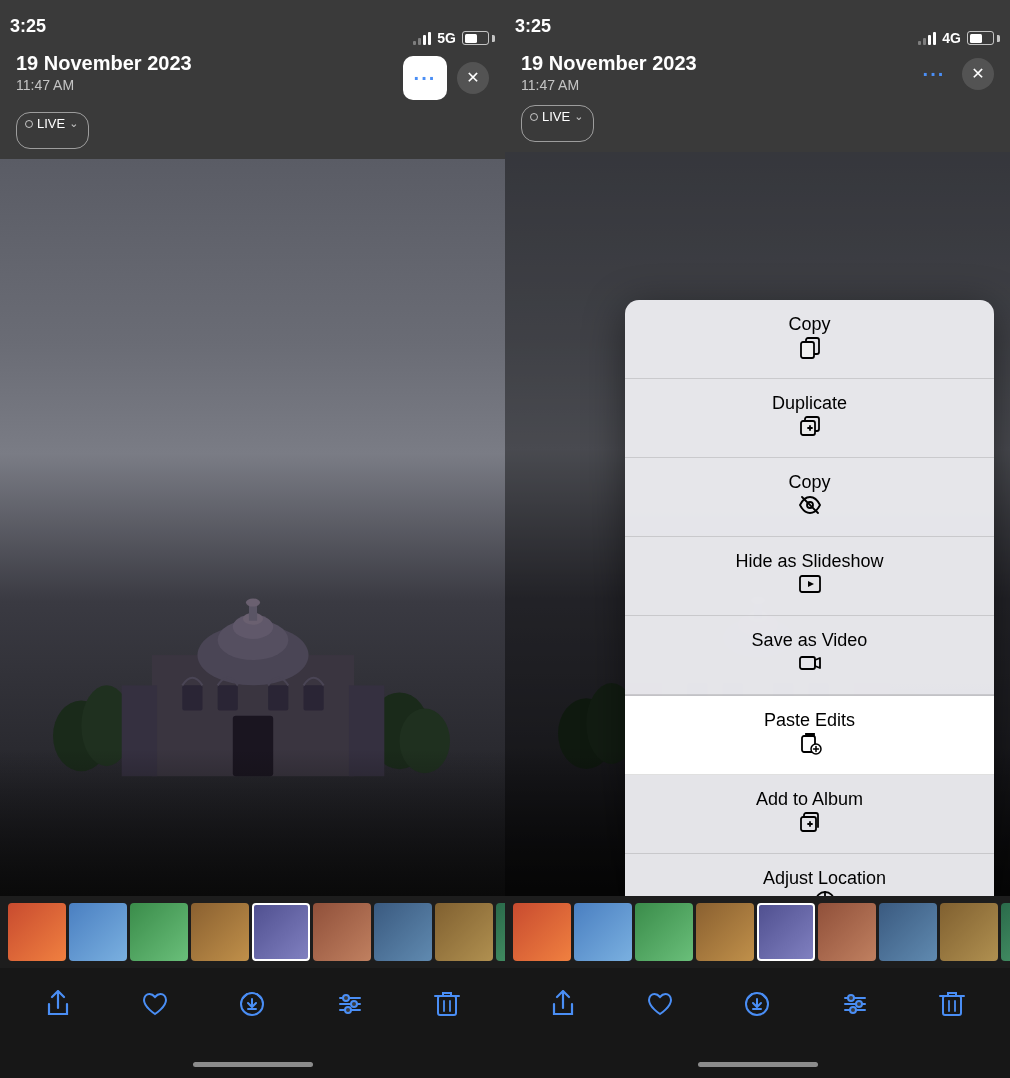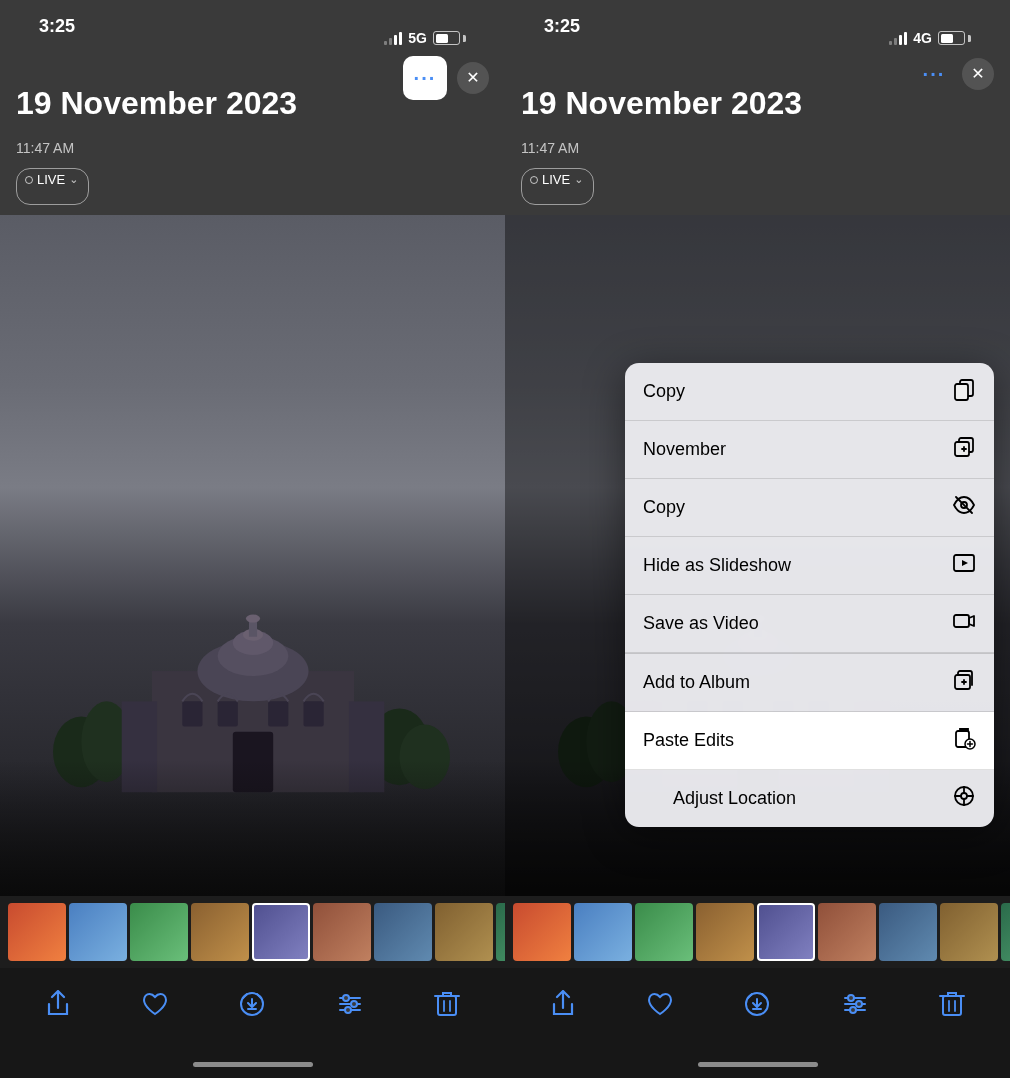--- a/index.html
+++ b/index.html
@@ -30,21 +30,21 @@
       position: relative;
       display: flex;
       flex-direction: column;
     }
 
     
     .status-bar {
       display: flex;
       justify-content: space-between;
       align-items: center;
-      padding: 12px 39px 8px;
+      padding: 12px 10px 8px;
       height: 48px;
     }
     .status-time {
       font-size: 18px;
       font-weight: 600;
       color: #fff;
     }
     .status-icons {
       display: flex;
       align-items: center;
@@ -105,29 +105,28 @@
 
     
     .photo-header {
       padding: 4px 16px 8px;
       display: flex;
       align-items: flex-start;
       justify-content: space-between;
     }
     .photo-title-block {}
     .photo-date {
-      font-size: 32px;
+      font-size: 20px;
       font-weight: 700;
       color: #fff;
-      margin-top: 33px;
     }
     .photo-time {
       font-size: 14px;
       color: rgba(255,255,255,0.7);
-      margin-top: 18px;
+      margin-top: 2px;
     }
     .header-buttons {
       display: flex;
       align-items: center;
       gap: 10px;
       margin-top: 4px;
     }
     .more-btn {
       width: 44px;
       height: 44px;
@@ -275,20 +274,21 @@
     }
     .menu-item {
       display: flex;
       align-items: center;
       justify-content: space-between;
       padding: 14px 18px;
       border-bottom: 1px solid rgba(0,0,0,0.12);
       background: transparent;
       cursor: pointer;
       transition: background 0.1s;
+      flex-direction: column;
     }
     .menu-item:last-child {
       border-bottom: none;
       padding-left: 48px;
     }
     .menu-item.highlighted {
       background: #fff;
     }
     .menu-item-label {
       font-size: 18px;
@@ -578,21 +578,21 @@
         <span class="menu-item-label">Copy</span>
         <span class="menu-item-icon">
           <svg width="24" height="24" viewBox="0 0 24 24" fill="none" xmlns="http://www.w3.org/2000/svg">
             <rect x="8" y="3" width="13" height="16" rx="2" stroke="#000" stroke-width="1.8"></rect>
             <rect x="3" y="7" width="13" height="16" rx="2" stroke="#000" stroke-width="1.8" fill="#f0f0f0"></rect>
           </svg>
         </span>
       </div>
 
       <div class="menu-item">
-        <span class="menu-item-label">November</span>
+        <span class="menu-item-label">Duplicate</span>
         <span class="menu-item-icon">
           <svg width="24" height="24" viewBox="0 0 24 24" fill="none" xmlns="http://www.w3.org/2000/svg">
             <rect x="7" y="3" width="14" height="14" rx="2" stroke="#000" stroke-width="1.8"></rect>
             <rect x="3" y="7" width="14" height="14" rx="2" stroke="#000" stroke-width="1.8" fill="#ebebeb"></rect>
             <line x1="10" y1="14" x2="14" y2="14" stroke="#000" stroke-width="1.8" stroke-linecap="round"></line>
             <line x1="12" y1="12" x2="12" y2="16" stroke="#000" stroke-width="1.8" stroke-linecap="round"></line>
           </svg>
         </span>
       </div>
 
@@ -622,41 +622,41 @@
         <span class="menu-item-icon">
           <svg width="24" height="24" viewBox="0 0 24 24" fill="none" xmlns="http://www.w3.org/2000/svg">
             <rect x="2" y="6" width="15" height="12" rx="2" stroke="#000" stroke-width="1.8"></rect>
             <path d="M17 9 L22 7 L22 17 L17 15Z" stroke="#000" stroke-width="1.8" stroke-linejoin="round"></path>
           </svg>
         </span>
       </div>
 
       <div class="divider-line"></div>
 
-      <div class="menu-item">
-        <span class="menu-item-label">Add to Album</span>
-        <span class="menu-item-icon">
-          <svg width="24" height="24" viewBox="0 0 24 24" fill="none" xmlns="http://www.w3.org/2000/svg">
-            <rect x="3" y="7" width="15" height="14" rx="2" stroke="#000" stroke-width="1.8"></rect>
-            <path d="M6 7 L6 5 C6 4 7 3 8 3 L18 3 C19 3 20 4 20 5 L20 17" stroke="#000" stroke-width="1.8" stroke-linecap="round"></path>
-            <line x1="10" y1="14" x2="14" y2="14" stroke="#000" stroke-width="1.8" stroke-linecap="round"></line>
-            <line x1="12" y1="12" x2="12" y2="16" stroke="#000" stroke-width="1.8" stroke-linecap="round"></line>
-          </svg>
-        </span>
-      </div>
-
       <div class="menu-item highlighted">
         <span class="menu-item-label">Paste Edits</span>
         <span class="menu-item-icon">
           <svg width="24" height="24" viewBox="0 0 24 24" fill="none" xmlns="http://www.w3.org/2000/svg">
             <rect x="4" y="5" width="13" height="16" rx="2" stroke="#000" stroke-width="1.8"></rect>
             <path d="M8 5 L8 3 L16 3 L16 5" stroke="#000" stroke-width="1.8" stroke-linecap="round"></path>
             <circle cx="18" cy="18" r="5" fill="#fff" stroke="#000" stroke-width="1.5"></circle>
             <line x1="18" y1="15.5" x2="18" y2="20.5" stroke="#000" stroke-width="1.5" stroke-linecap="round"></line>
             <line x1="15.5" y1="18" x2="20.5" y2="18" stroke="#000" stroke-width="1.5" stroke-linecap="round"></line>
+          </svg>
+        </span>
+      </div>
+
+      <div class="menu-item">
+        <span class="menu-item-label">Add to Album</span>
+        <span class="menu-item-icon">
+          <svg width="24" height="24" viewBox="0 0 24 24" fill="none" xmlns="http://www.w3.org/2000/svg">
+            <rect x="3" y="7" width="15" height="14" rx="2" stroke="#000" stroke-width="1.8"></rect>
+            <path d="M6 7 L6 5 C6 4 7 3 8 3 L18 3 C19 3 20 4 20 5 L20 17" stroke="#000" stroke-width="1.8" stroke-linecap="round"></path>
+            <line x1="10" y1="14" x2="14" y2="14" stroke="#000" stroke-width="1.8" stroke-linecap="round"></line>
+            <line x1="12" y1="12" x2="12" y2="16" stroke="#000" stroke-width="1.8" stroke-linecap="round"></line>
           </svg>
         </span>
       </div>
 
 
       <div class="menu-item">
         <span class="menu-item-label">Adjust Location</span>
         <span class="menu-item-icon">
           <svg width="24" height="24" viewBox="0 0 24 24" fill="none" xmlns="http://www.w3.org/2000/svg">
             <circle cx="12" cy="12" r="9" stroke="#000" stroke-width="1.8"></circle>

